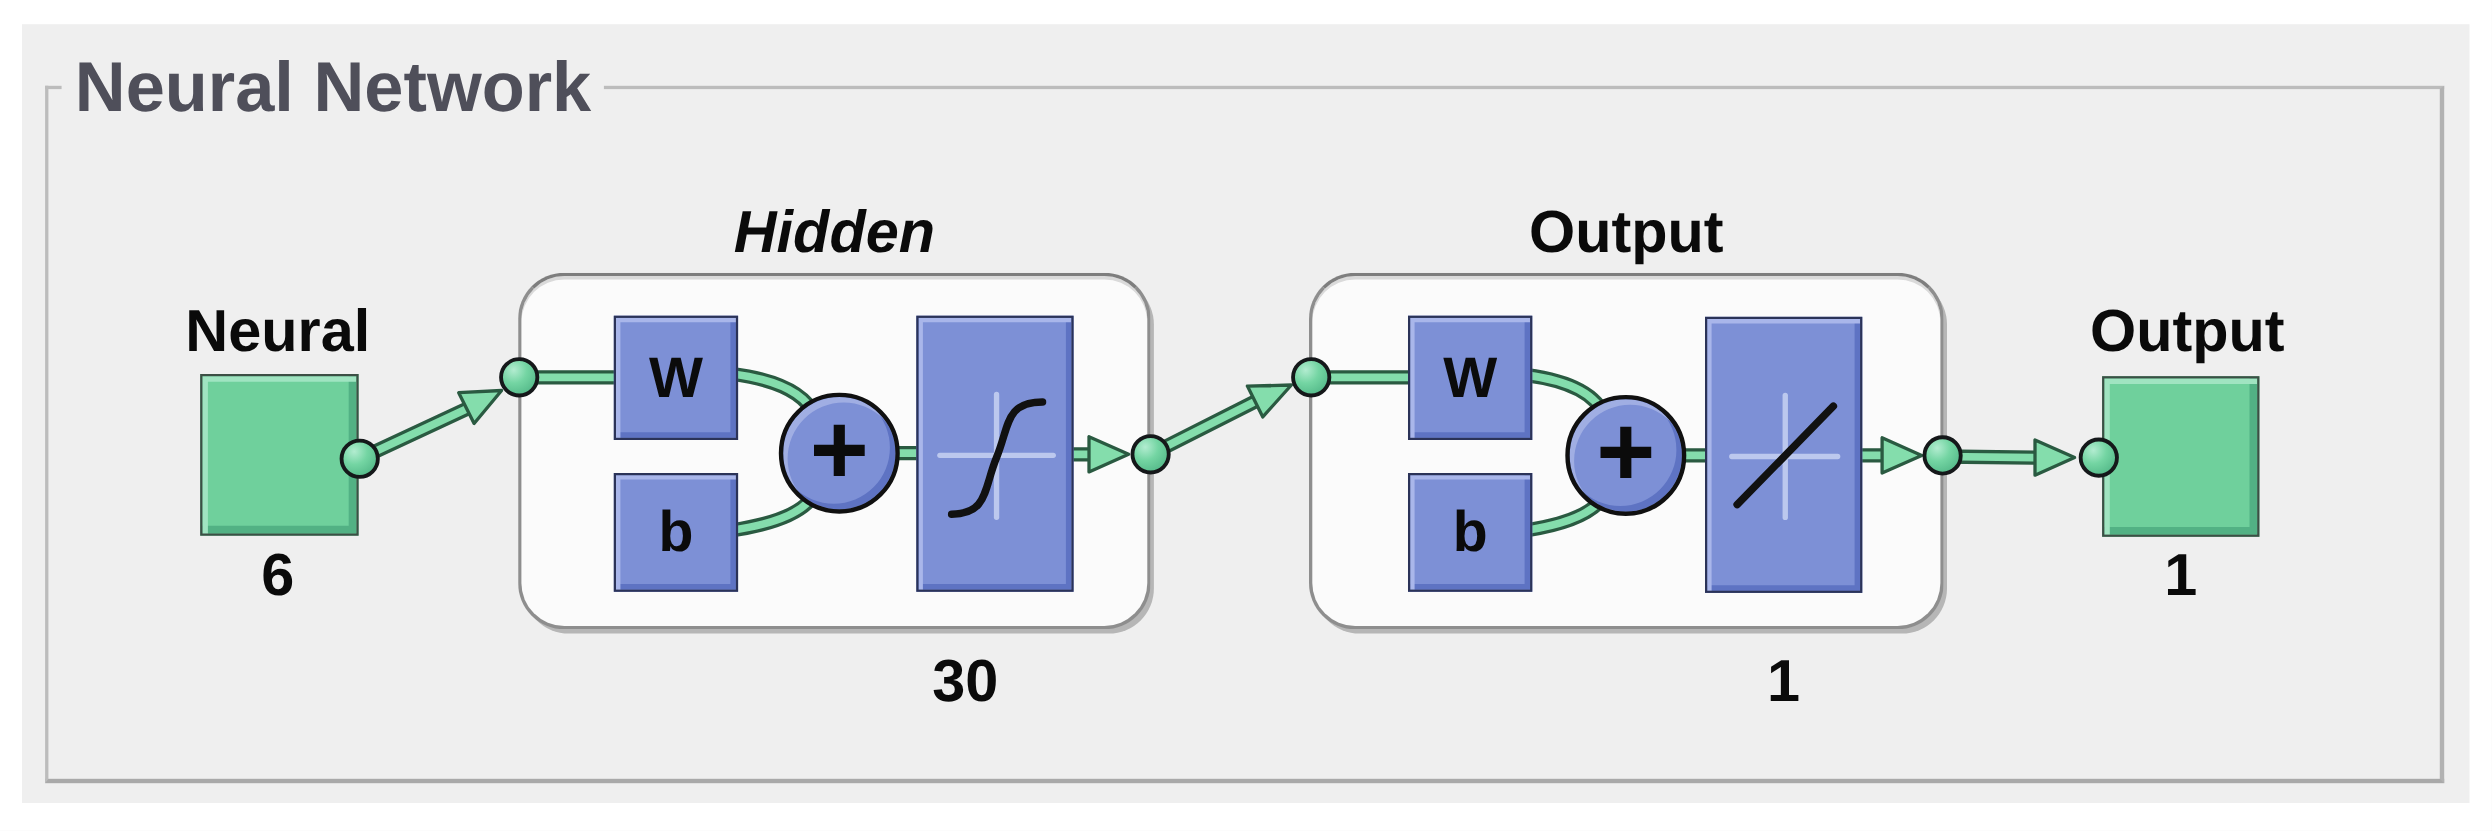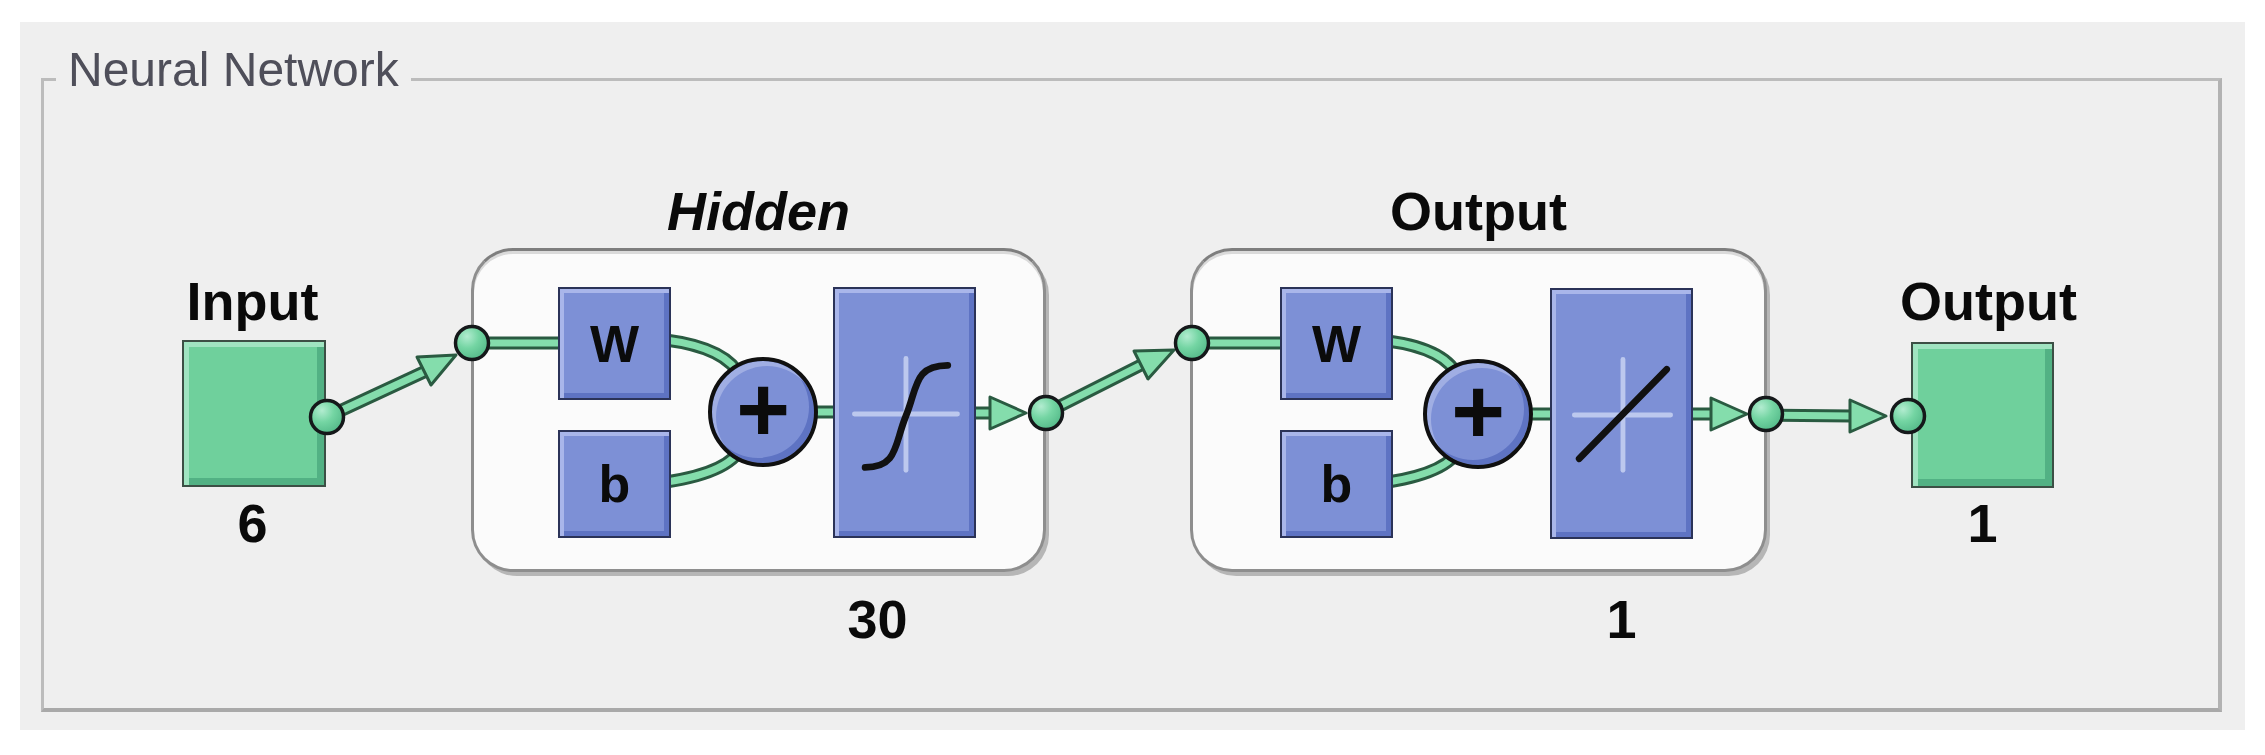--- a/index.html
+++ b/index.html
@@ -10,21 +10,21 @@
     --box-bg:#fbfbfb; --box-border:#8e8e8e; --groupbox-border:#bcbcbc;
     --curve-black:#111111; --axis-blue:#bcc8ee;
   }
   html,body{margin:0;padding:0;background:#ffffff;}
   .page{position:relative;width:2265px;height:755px;background:#ffffff;overflow:hidden;
         font-family:"Liberation Sans","DejaVu Sans",sans-serif;}
   .panel-bg{position:absolute;left:20px;top:22px;width:2225px;height:708px;background:var(--panel-bg);}
   .groupbox{position:absolute;left:41px;top:78px;width:2181px;height:634px;box-sizing:border-box;
             border:3px solid var(--groupbox-border);border-right:4px solid #b2b2b2;border-bottom:4px solid #a9a9a9;}
   .legend{position:absolute;left:56px;top:42px;padding:0 12px;background:var(--panel-bg);
-          font-size:48px;font-weight:400;color:var(--title);letter-spacing:0px;white-space:nowrap;}
+          font-size:64px;font-weight:700;color:var(--title);letter-spacing:0px;white-space:nowrap;}
   .dlabel{position:absolute;font-size:54px;font-weight:700;color:var(--label);text-align:center;white-space:nowrap;}
   .layer-box{position:absolute;box-sizing:border-box;background:var(--box-bg);
              border:3px solid var(--box-border);border-top-color:#7e7e7e;border-radius:42px;
              box-shadow:4px 5px 0 -1px #b6b6b6, inset 0 3px 0 #dadada;}
   .sq-green{position:absolute;box-sizing:border-box;background:var(--green-face);
             border:2px solid var(--green-border);
             box-shadow:inset 5px 5px 0 var(--green-hi), inset -7px -7px 0 var(--green-shadow);}
   .block-blue{position:absolute;box-sizing:border-box;background:var(--blue-face);
             border:2px solid var(--blue-border);
             box-shadow:inset 4px 4px 0 var(--blue-hi), inset -5px -5px 0 var(--blue-shadow);
@@ -48,21 +48,21 @@
 </head>
 <body>
 
 <div class="page">
 
   <div class="panel-bg"></div>
 
   <div class="groupbox"></div>
   <span class="legend">Neural Network</span>
 
-  <div class="dlabel" style="left:160px;top:270px;width:185px;">Input</div>
+  <div class="dlabel" style="left:160px;top:270px;width:185px;">Neural</div>
   <div class="sq-green" style="left:182px;top:340px;width:144px;height:147px;"></div>
   <div class="dlabel" style="left:160px;top:492px;width:185px;">6</div>
 
   <div class="layer-box" style="left:471px;top:248px;width:575px;height:324px;"></div>
   <div class="dlabel" style="left:471px;top:180px;width:575px;font-style:italic;">Hidden</div>
 
   <div class="layer-box" style="left:1190px;top:248px;width:577px;height:324px;"></div>
   <div class="dlabel" style="left:1190px;top:180px;width:577px;">Output</div>
 
   <div class="dlabel" style="left:1900px;top:270px;width:165px;">Output</div>

